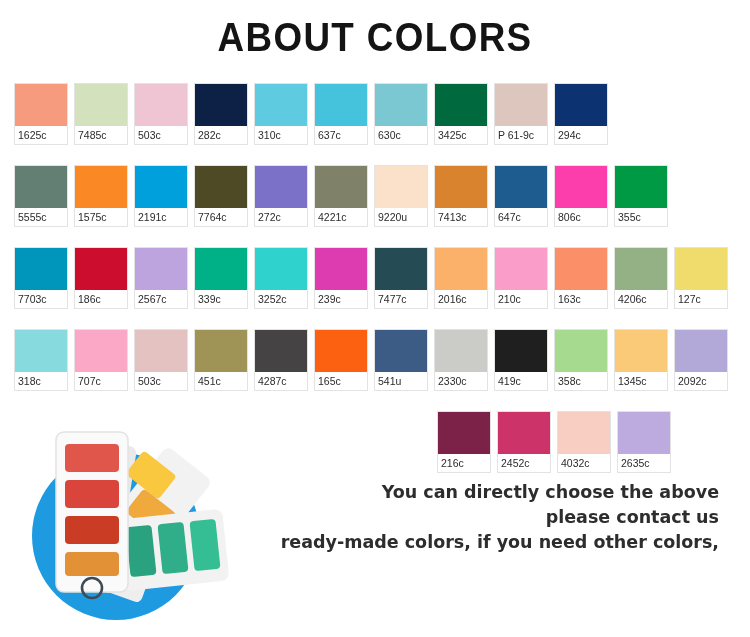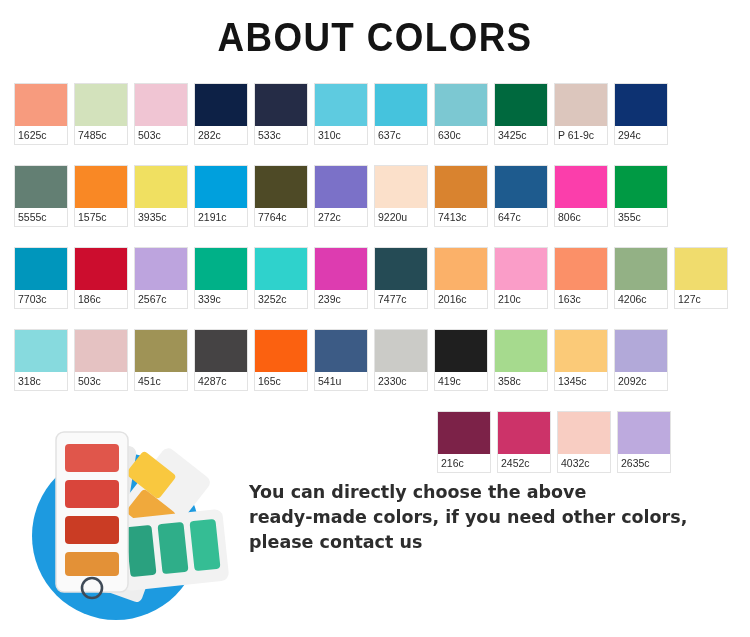--- a/index.html
+++ b/index.html
@@ -87,21 +87,21 @@
     position: absolute;
     left: 249px;
     top: 62px;
     width: 470px;
     font-size: 17.5px;
     line-height: 25px;
     color: #2d2d2d;
     font-family: "DejaVu Sans", sans-serif;
     font-weight: 600;
   }
-  #footer-text div { white-space: nowrap; }
+  #footer-text div { white-space: nowrap; text-align: right; }
 </style>
 </head>
 <body>
 
 <h1 id="page-title">ABOUT COLORS</h1>
 
 <div id="swatch-grid">
     <div class="swatch-row">
       <div class="swatch-cell">
         <div class="swatch-color" style="background: rgb(247, 155, 126);"></div>
@@ -113,24 +113,20 @@
       </div>
       <div class="swatch-cell">
         <div class="swatch-color" style="background: rgb(240, 197, 211);"></div>
         <div class="swatch-label">503c</div>
       </div>
       <div class="swatch-cell">
         <div class="swatch-color" style="background: rgb(13, 33, 70);"></div>
         <div class="swatch-label">282c</div>
       </div>
       <div class="swatch-cell">
-        <div class="swatch-color" style="background: rgb(37, 44, 70);"></div>
-        <div class="swatch-label">533c</div>
-      </div>
-      <div class="swatch-cell">
         <div class="swatch-color" style="background: rgb(94, 203, 224);"></div>
         <div class="swatch-label">310c</div>
       </div>
       <div class="swatch-cell">
         <div class="swatch-color" style="background: rgb(69, 195, 221);"></div>
         <div class="swatch-label">637c</div>
       </div>
       <div class="swatch-cell">
         <div class="swatch-color" style="background: rgb(124, 200, 210);"></div>
         <div class="swatch-label">630c</div>
@@ -151,36 +147,36 @@
     <div class="swatch-row">
       <div class="swatch-cell">
         <div class="swatch-color" style="background: rgb(99, 127, 115);"></div>
         <div class="swatch-label">5555c</div>
       </div>
       <div class="swatch-cell">
         <div class="swatch-color" style="background: rgb(249, 136, 37);"></div>
         <div class="swatch-label">1575c</div>
       </div>
       <div class="swatch-cell">
-        <div class="swatch-color" style="background: rgb(240, 224, 97);"></div>
-        <div class="swatch-label">3935c</div>
-      </div>
-      <div class="swatch-cell">
         <div class="swatch-color" style="background: rgb(0, 160, 221);"></div>
         <div class="swatch-label">2191c</div>
       </div>
       <div class="swatch-cell">
         <div class="swatch-color" style="background: rgb(78, 74, 38);"></div>
         <div class="swatch-label">7764c</div>
       </div>
       <div class="swatch-cell">
         <div class="swatch-color" style="background: rgb(123, 113, 200);"></div>
         <div class="swatch-label">272c</div>
       </div>
       <div class="swatch-cell">
+        <div class="swatch-color" style="background: rgb(127, 130, 104);"></div>
+        <div class="swatch-label">4221c</div>
+      </div>
+      <div class="swatch-cell">
         <div class="swatch-color" style="background: rgb(251, 224, 202);"></div>
         <div class="swatch-label">9220u</div>
       </div>
       <div class="swatch-cell">
         <div class="swatch-color" style="background: rgb(217, 131, 47);"></div>
         <div class="swatch-label">7413c</div>
       </div>
       <div class="swatch-cell">
         <div class="swatch-color" style="background: rgb(30, 91, 142);"></div>
         <div class="swatch-label">647c</div>
@@ -241,20 +237,24 @@
       </div>
       <div class="swatch-cell">
         <div class="swatch-color" style="background: rgb(240, 220, 109);"></div>
         <div class="swatch-label">127c</div>
       </div>
     </div>
     <div class="swatch-row">
       <div class="swatch-cell">
         <div class="swatch-color" style="background: rgb(135, 218, 222);"></div>
         <div class="swatch-label">318c</div>
+      </div>
+      <div class="swatch-cell">
+        <div class="swatch-color" style="background: rgb(251, 168, 199);"></div>
+        <div class="swatch-label">707c</div>
       </div>
       <div class="swatch-cell">
         <div class="swatch-color" style="background: rgb(229, 194, 194);"></div>
         <div class="swatch-label">503c</div>
       </div>
       <div class="swatch-cell">
         <div class="swatch-color" style="background: rgb(159, 147, 86);"></div>
         <div class="swatch-label">451c</div>
       </div>
       <div class="swatch-cell">
@@ -344,16 +344,16 @@
       <rect x="53" y="26" width="54" height="28" rx="4" fill="#e0564b"></rect>
       <rect x="53" y="62" width="54" height="28" rx="4" fill="#d9453b"></rect>
       <rect x="53" y="98" width="54" height="28" rx="4" fill="#ca3c24"></rect>
       <rect x="53" y="134" width="54" height="24" rx="4" fill="#e39137"></rect>
       <circle cx="80" cy="170" r="10" fill="none" stroke="#3f4a57" stroke-width="2.6"></circle>
     </g>
   </svg>
 
   <div id="footer-text">
     <div>You can directly choose the above</div>
+    <div>please contact us</div>
     <div>ready-made colors, if you need other colors,</div>
-    <div>please contact us</div>
   </div>
 </div>
 
 </body></html>

